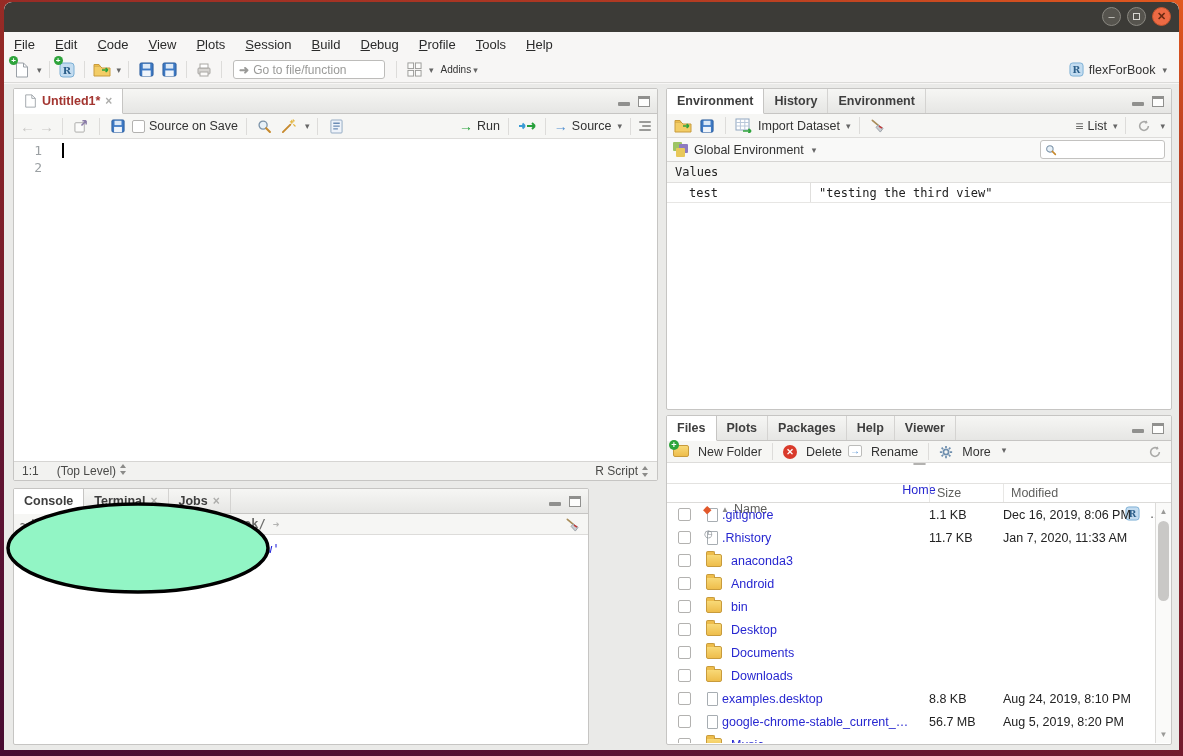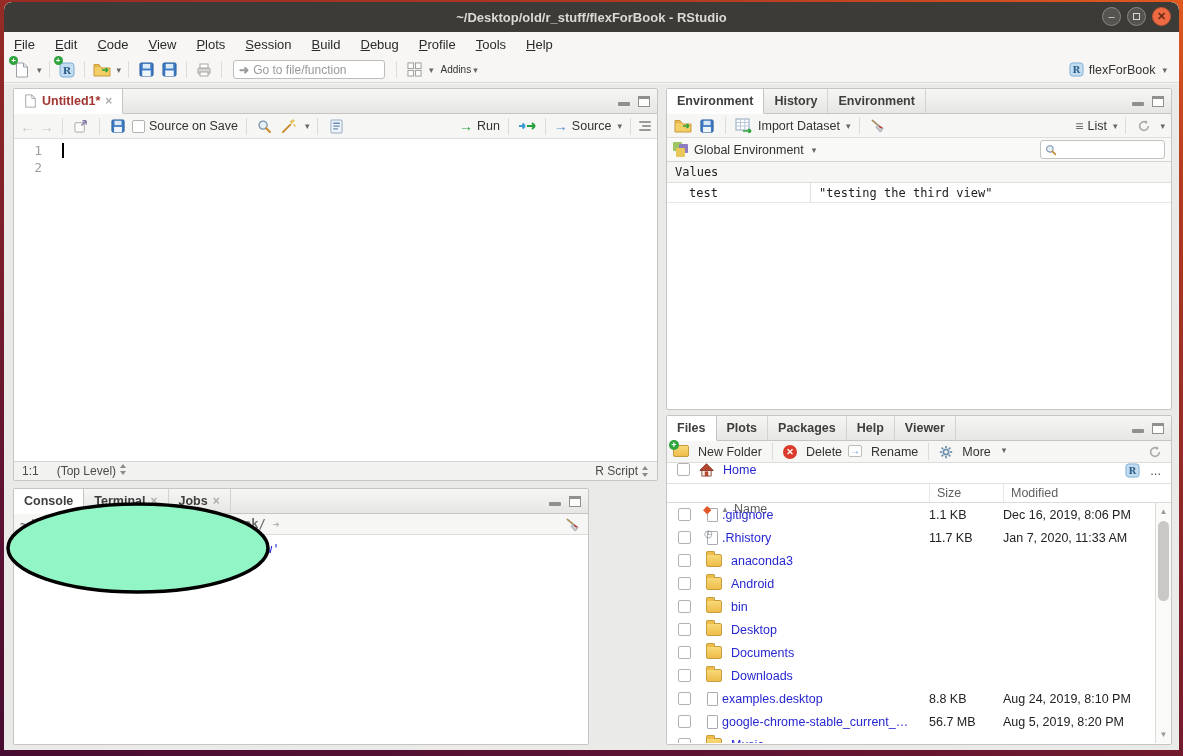--- a/index.html
+++ b/index.html
@@ -103,21 +103,21 @@
   .env-cat { height:21px; background:#f6f6f4; border-bottom:1px solid #e0dfdd; display:flex; align-items:center; padding:0 8px;
     font-family:"DejaVu Sans Mono",monospace; font-size:12px; color:#222; }
   .env-varrow { height:20px; display:flex; align-items:center; border-bottom:1px solid #e7e6e4;
     font-family:"DejaVu Sans Mono",monospace; font-size:12px; color:#222; }
   .env-name { width:144px; padding-left:22px; border-right:1px solid #e0dfdd; align-self:stretch; display:flex; align-items:center; }
   .env-value { padding-left:8px; }
 
   
   .files-toolbar { height:22px; gap:6px; }
   .fbtn { display:flex; align-items:flex-start; gap:9px; font-size:12.5px; color:#333; }
-  .crumb { height:21px; background:#fff; border-bottom:1px solid #e3e2e0; display:flex; align-items:flex-start; padding:0 10px; gap:9px; }
+  .crumb { height:21px; background:#fff; border-bottom:1px solid #e3e2e0; display:flex; align-items:center; padding:0 10px; gap:9px;flex-direction:column; }
   .crumb a { color:#2727d0; text-decoration:none; font-size:12.5px; }
   .crumb-right { margin-left:auto; display:flex; align-items:center; gap:10px; color:#555; }
   .fhdr { height:19px; border-bottom:1px solid #dcdbd9; display:flex; align-items:center; font-size:12.5px; color:#5f5f5d; }
   .fhdr .h-name { padding-left:54px; width:262px; display:flex; align-items:center; gap:5px;margin-top:32px; }
   .fhdr .h-size { width:74px; border-left:1px solid #e8e7e5; padding-left:7px; align-self:stretch; display:flex; align-items:center; }
   .fhdr .h-mod { flex:1; border-left:1px solid #e8e7e5; padding-left:7px; align-self:stretch; display:flex; align-items:center; }
   .sort-tri { font-size:8px; color:#8a8a88; }
   .sort-tri::after { content:"▲"; }
   .flist { position:relative; height:calc(100% - 88px); overflow:hidden; }
   .frow { display:flex; align-items:center; height:23px; padding-left:11px; }
@@ -235,21 +235,20 @@
     <symbol id="i-rerun" viewBox="0 0 18 12">
         <path d="M1 6h6m0 0L4.5 3.5M7 6L4.5 8.5" stroke="#3a9bd5" stroke-width="1.8" fill="none"></path>
         <path d="M9 6h8m0 0l-3-3M17 6l-3 3" stroke="#26a03a" stroke-width="1.9" fill="none"></path>
       </symbol>
   </defs>
 </svg>
 
 <div class="window">
 
   <div class="titlebar">
-    <span class="title">~/Desktop/old/r_stuff/flexForBook - RStudio</span>
     <div class="winbtns">
       <div class="wbtn">–</div>
       <div class="wbtn">
           <span class="sq"></span>
         </div>
       <div class="wbtn close">✕</div>
     </div>
   </div>
 
   <div class="menubar">

